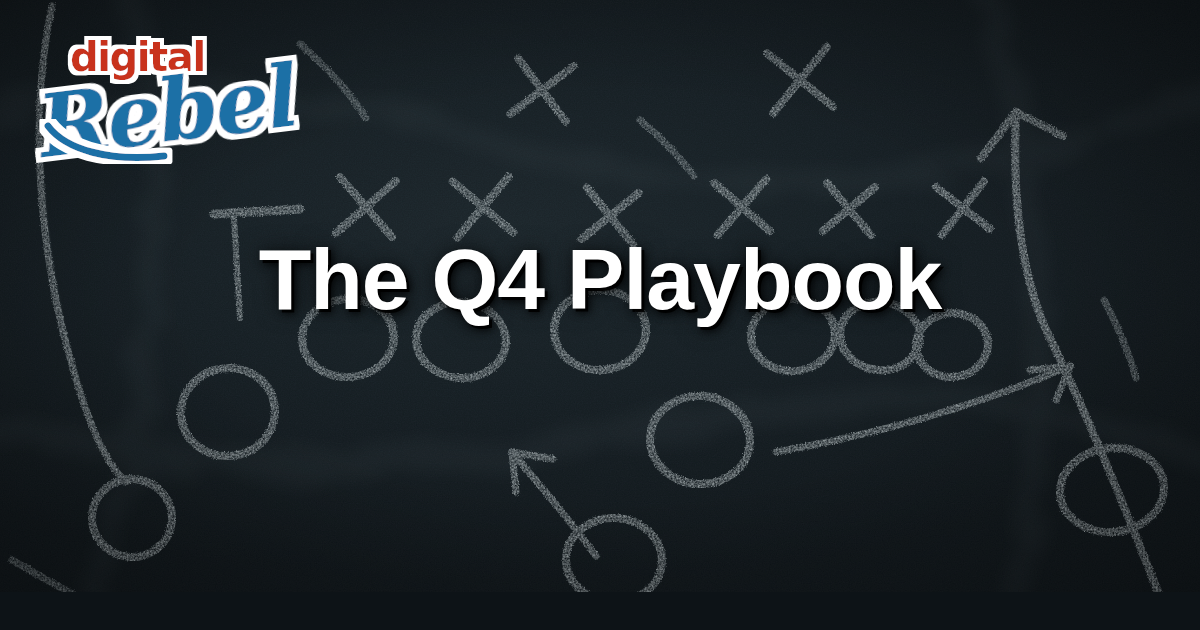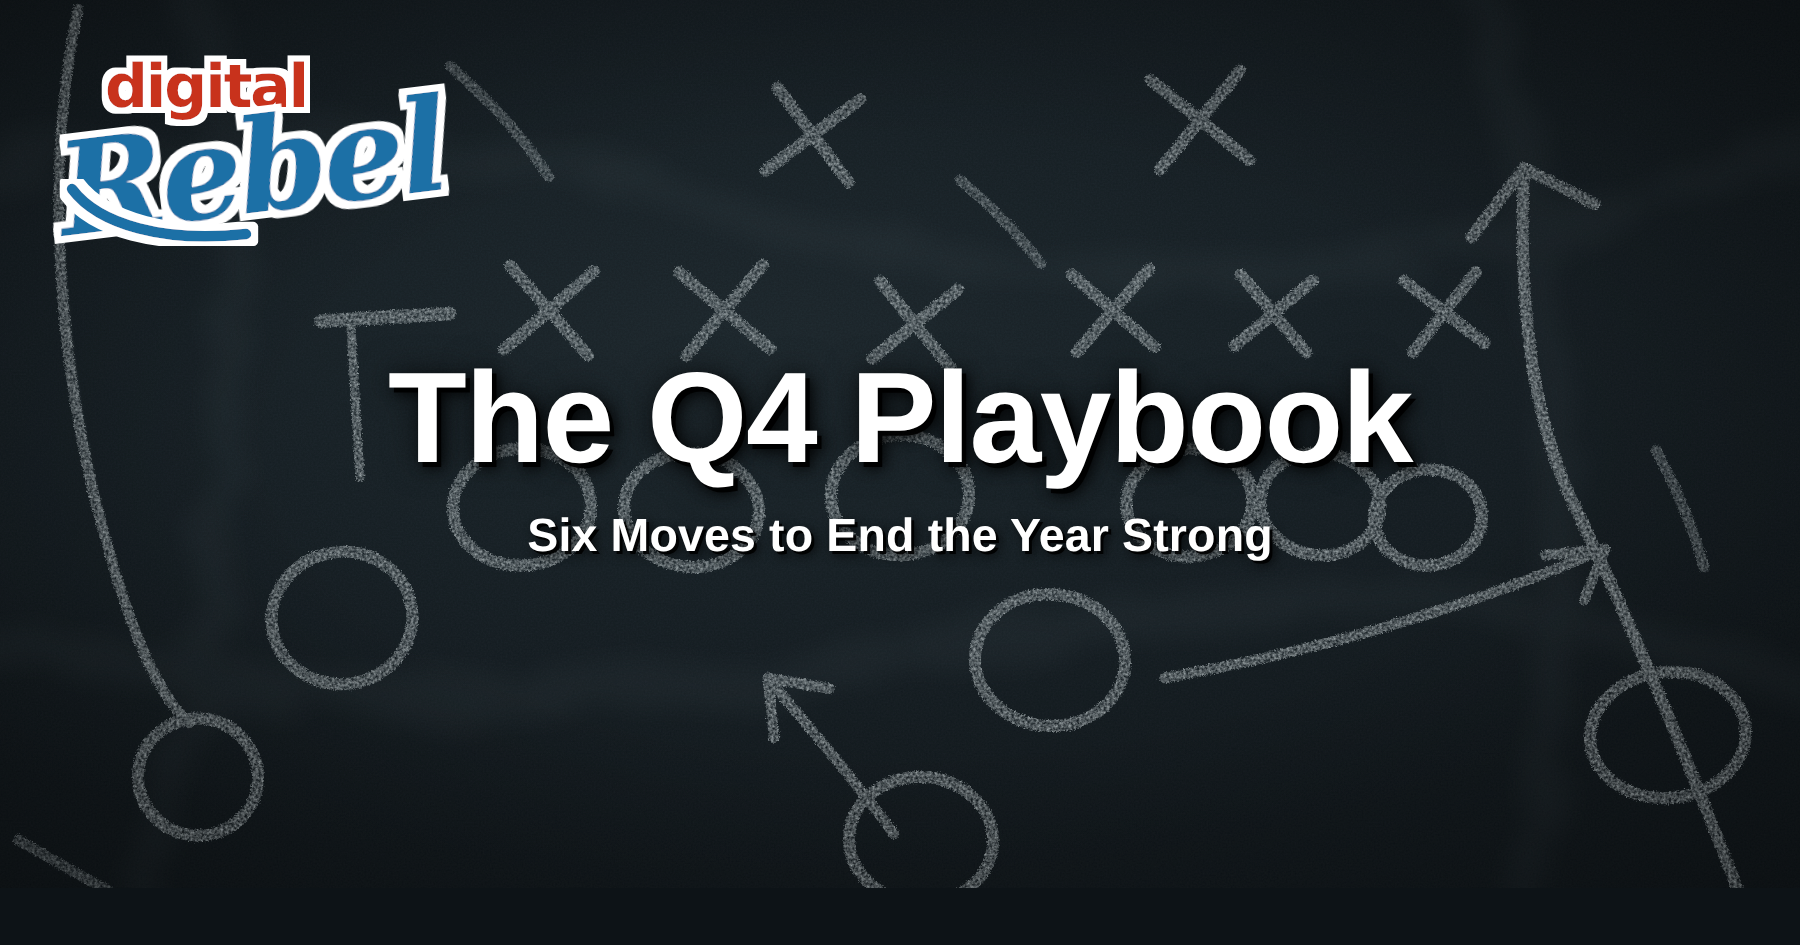--- a/index.html
+++ b/index.html
@@ -267,16 +267,15 @@
       </g>
 
       <g filter="url(#scriptOutline)">
         <path d="M 16 104 C 34 128 78 140 132 134" fill="none" stroke="#1c6fa6" stroke-width="7" stroke-linecap="round"></path>
       </g>
     </svg>
   </div>
 
   <div id="textblock">
     <div id="title">The Q4 Playbook</div>
-    <div id="subtitle">Six Moves to End the Year Strong</div>
   </div>
 
 </div>
 
 </body></html>

